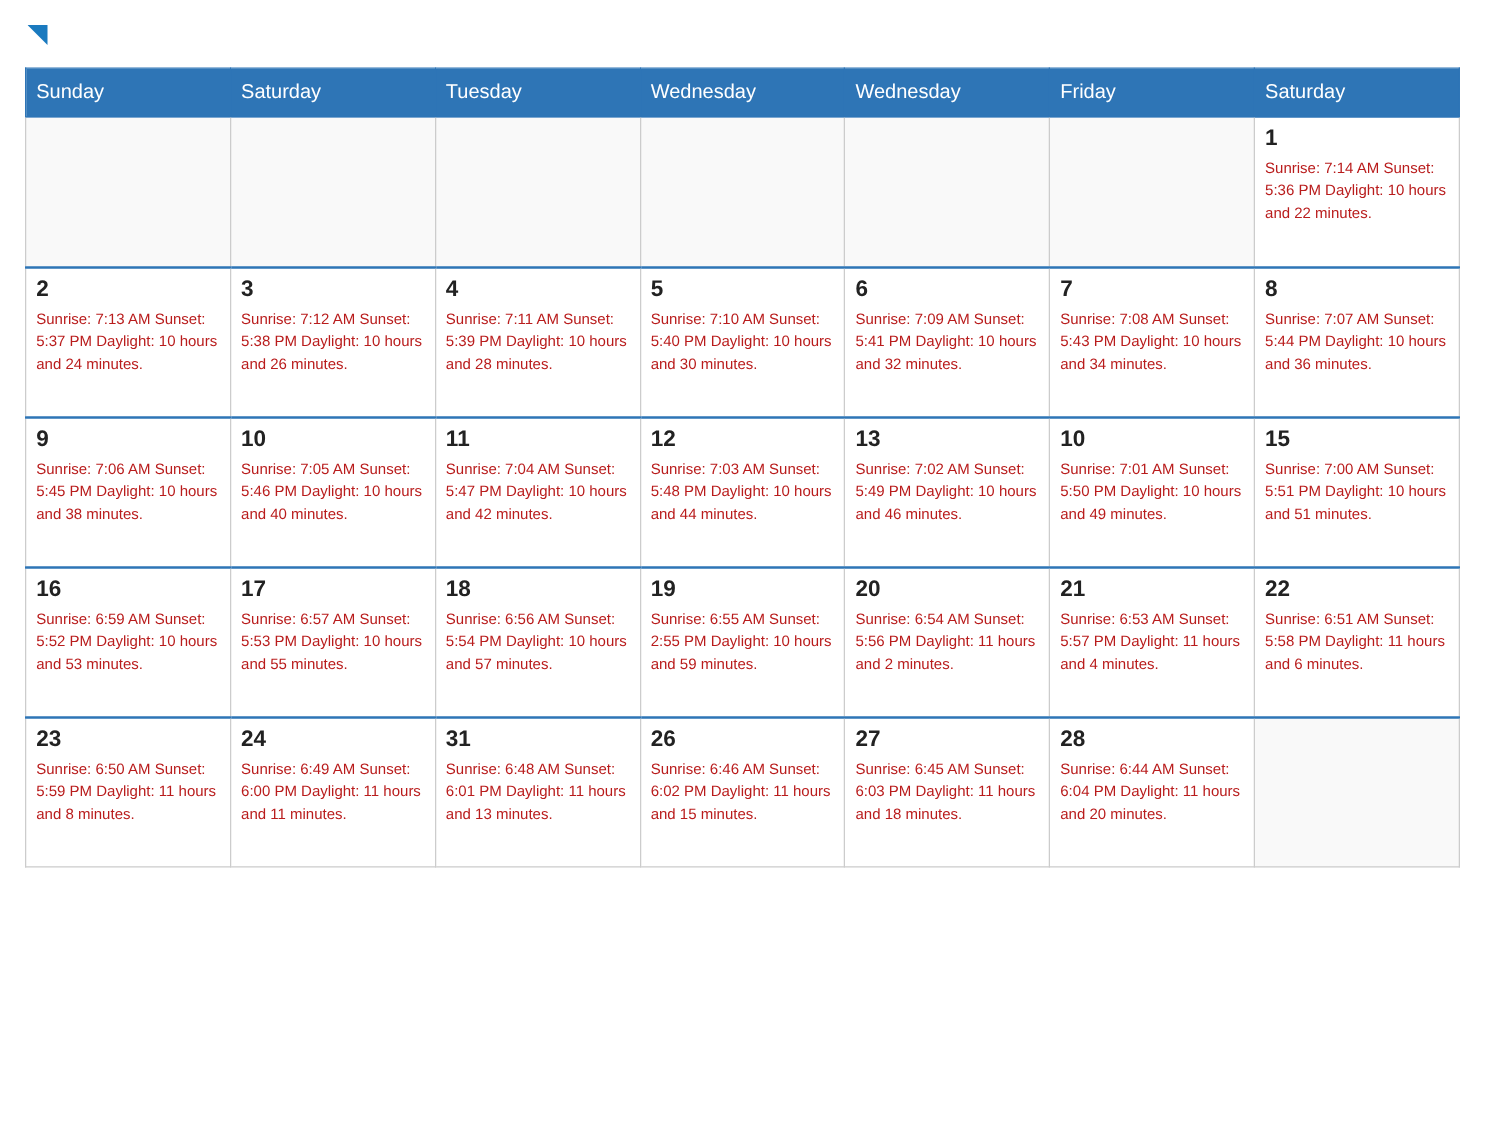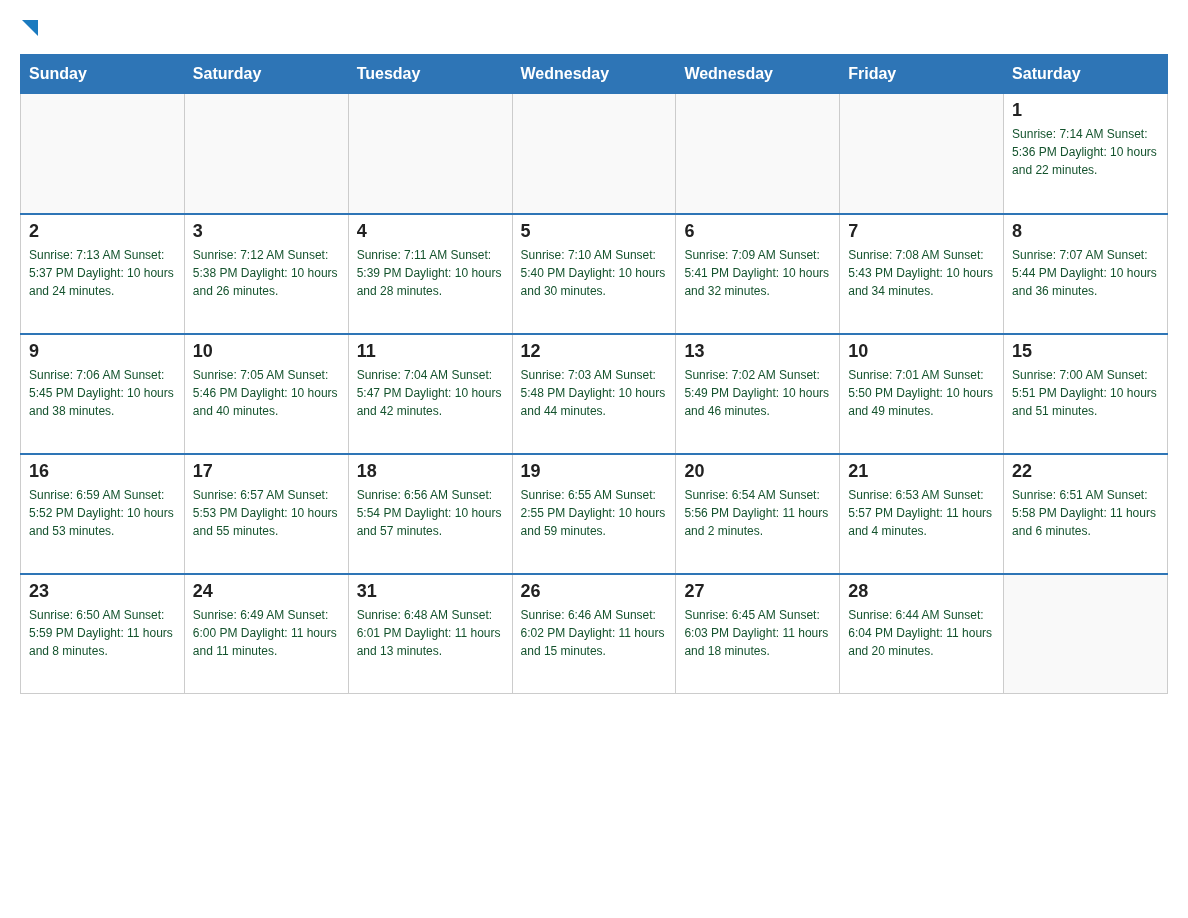--- a/index.html
+++ b/index.html
@@ -50,41 +50,41 @@
     }
     .calendar {
       width: 100%;
       border-collapse: collapse;
       border: 1px solid #bbb;
     }
     .calendar th {
       background-color: #2e75b6;
       color: #fff;
       font-size: 16px;
-      font-weight: bold;
+      font-weight: normal;
       padding: 10px 8px;
       text-align: left;
       border: 1px solid #2e75b6;
     }
     .calendar td {
       vertical-align: top;
       border: 1px solid #ccc;
       padding: 6px 8px;
       width: calc(100% / 7);
       height: 120px;
     }
     .day-number {
       font-size: 18px;
       font-weight: bold;
       color: #222;
       margin-bottom: 4px;
     }
     .day-info {
       font-size: 12px;
-      color: #14532d;
+      color: #b91c1c;
       line-height: 1.5;
     }
     .empty-cell {
       background: #f9f9f9;
     }
     .row-border td {
       border-top: 2px solid #2e75b6;
     }
   </style>
 </head>

